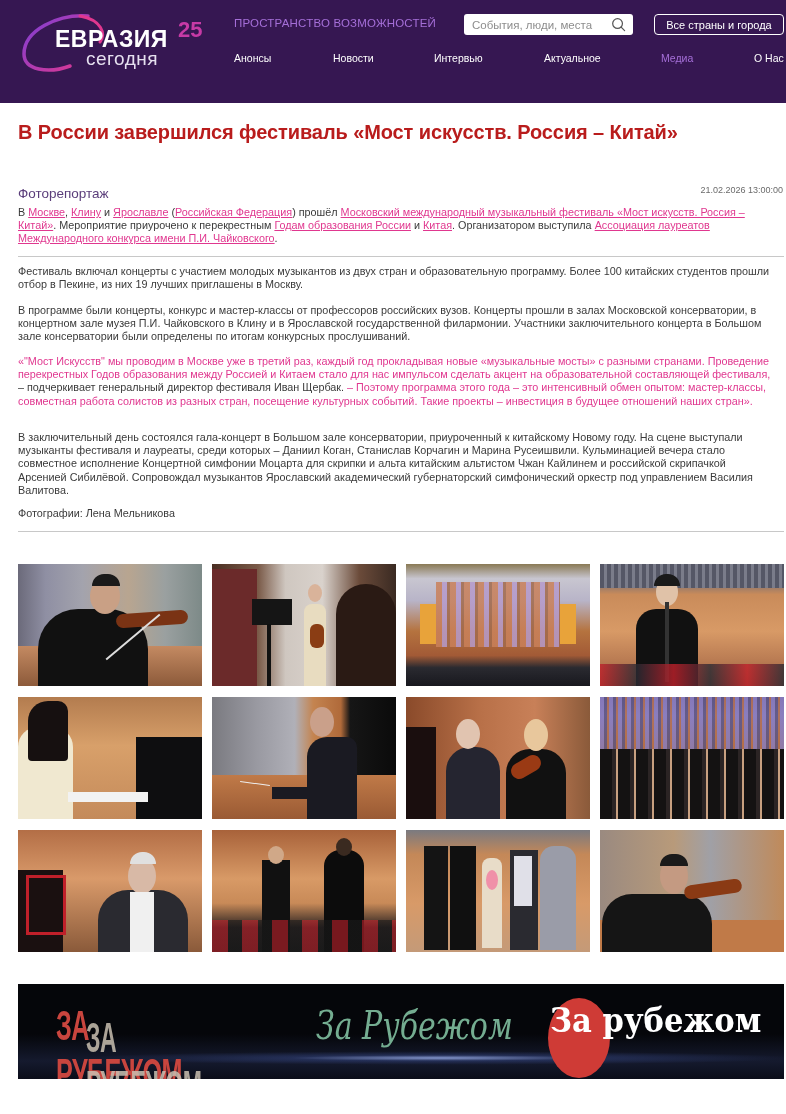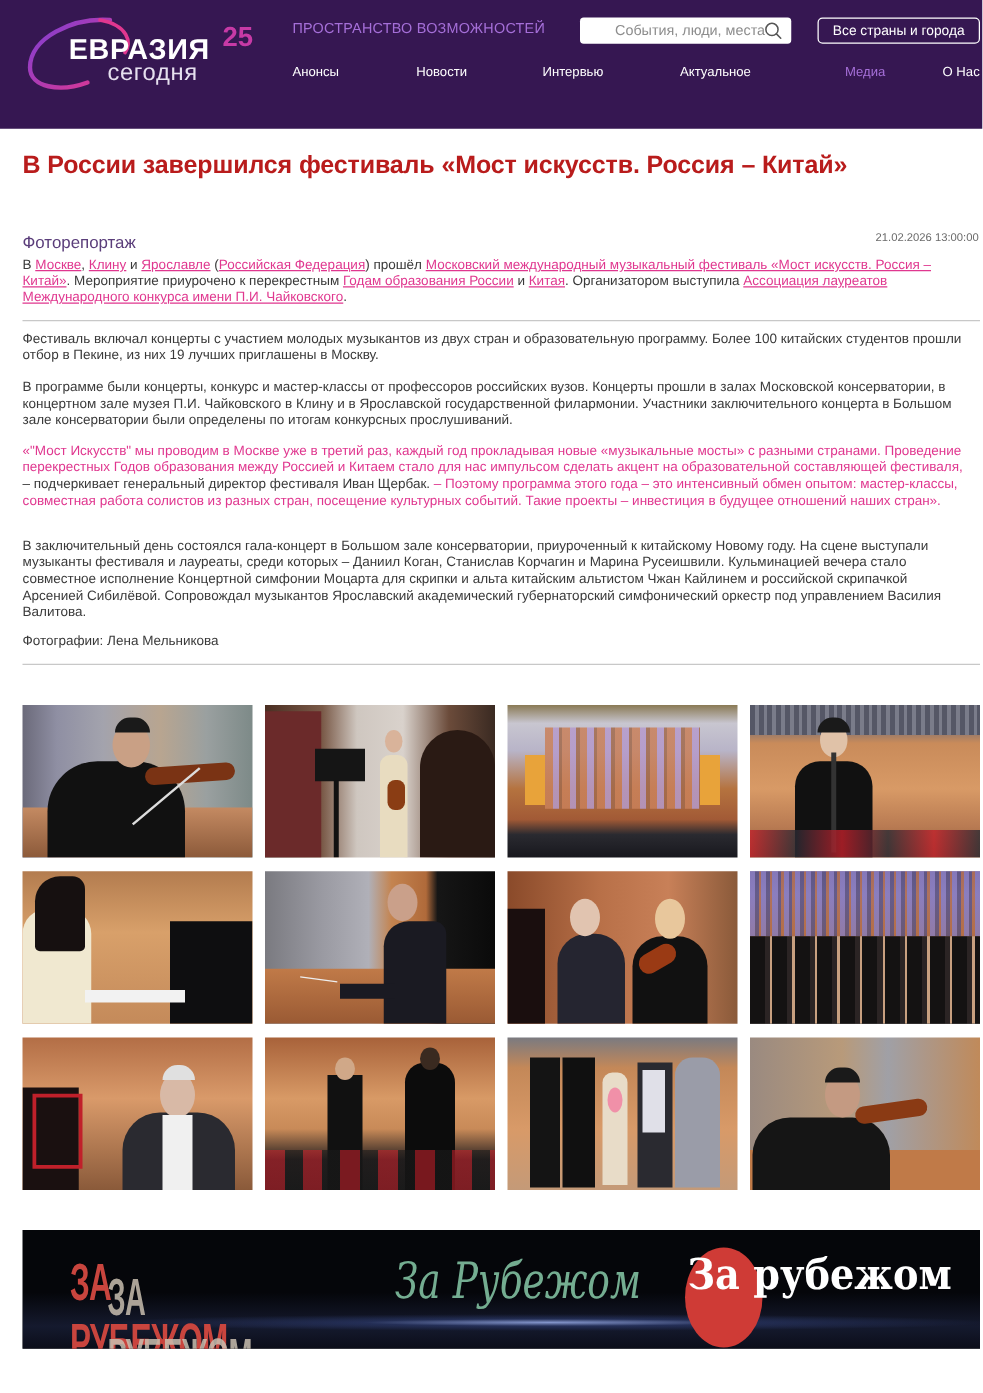--- a/index.html
+++ b/index.html
@@ -8,27 +8,27 @@
 
   
   .header { position: absolute; left: 0; top: 0; width: 786px; height: 103px; background: #361752; }
   .logo { position: absolute; left: 18px; top: 12px; width: 180px; height: 62px; }
   .logo svg { position: absolute; left: 0; top: 0; }
   .logo-main { position: absolute; left: 37px; top: 14px; color: #fff; font-weight: bold; font-size: 23px; letter-spacing: 0.5px; }
   .logo-sub { position: absolute; left: 68px; top: 36px; color: #e6e0ef; font-size: 19px; letter-spacing: 0.5px; }
   .logo-25 { position: absolute; left: 160px; top: 5px; color: #c73aa6; font-size: 22px; font-weight: bold; }
   .tagline { position: absolute; left: 234px; top: 17px; font-size: 11.5px; color: #a56fd8; letter-spacing: 0.2px; }
   .search { position: absolute; left: 464px; top: 14px; width: 169px; height: 21px; background: #fff; border-radius: 3px; display: flex; align-items: center; padding: 0 8px; }
-  .search input { border: none; outline: none; font-family: "Liberation Sans", sans-serif; font-size: 11.5px; color: #333; width: 130px; background: transparent; margin-left: 20px; }
+  .search input { border: none; outline: none; font-family: "Liberation Sans", sans-serif; font-size: 11.5px; color: #333; width: 130px; background: transparent; }
   .search input::placeholder { color: #8d8d8d; }
   .search-icon { position: absolute; right: 7px; top: 3px; width: 15px; height: 15px; }
   .countries-btn { position: absolute; left: 654px; top: 14px; width: 130px; height: 21px; border: 1px solid #ffffff; border-radius: 4px; color: #fff; font-size: 11px; display: flex; align-items: center; justify-content: center; background: transparent; }
   .nav { position: absolute; top: 52px; left: 0; height: 14px; width: 786px; }
   .nav a { position: absolute; font-size: 10.5px; color: #ffffff; text-decoration: none; white-space: nowrap; }
-  .nav a.active { color: #a56fd8; margin-left: 15px; }
+  .nav a.active { color: #a56fd8; }
 
   
   .title { position: absolute; left: 18px; top: 121px; width: 760px; font-size: 20px; font-weight: bold; color: #b91c1c; letter-spacing: -0.1px; }
   .subtitle { position: absolute; left: 18px; top: 159px; font-size: 13.5px; color: #5a3d7a; margin-top: 27px; }
   .date { position: absolute; right: 3px; top: 185px; font-size: 9px; color: #6b6b6b; }
   .para { position: absolute; left: 18px; width: 758px; font-size: 10.8px; line-height: 13.2px; color: #3a3a3a; }
   .pink { color: #e0378f; }
   .lead { top: 206px; color: #3a3a3a; }
   .hr { position: absolute; left: 18px; width: 766px; height: 1px; background: #c8c8c8; }
 

